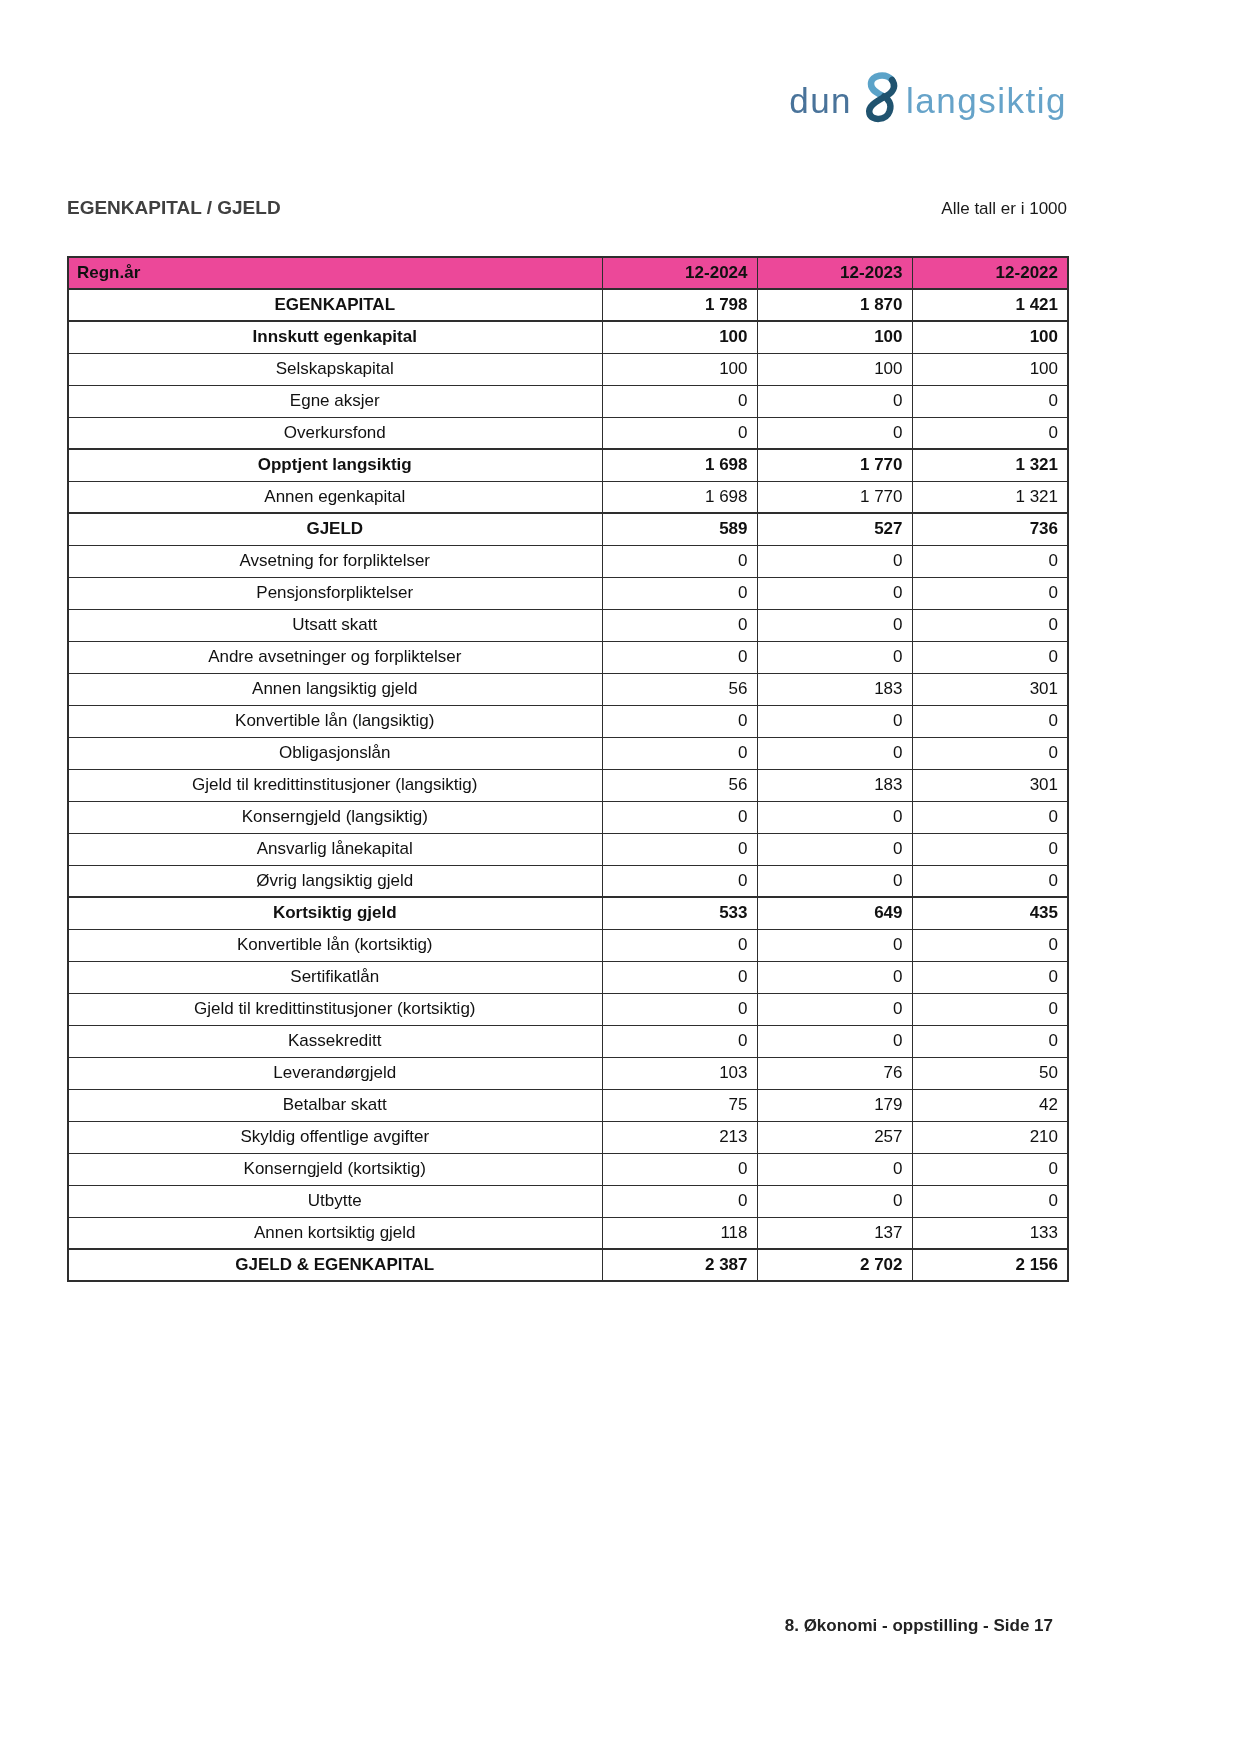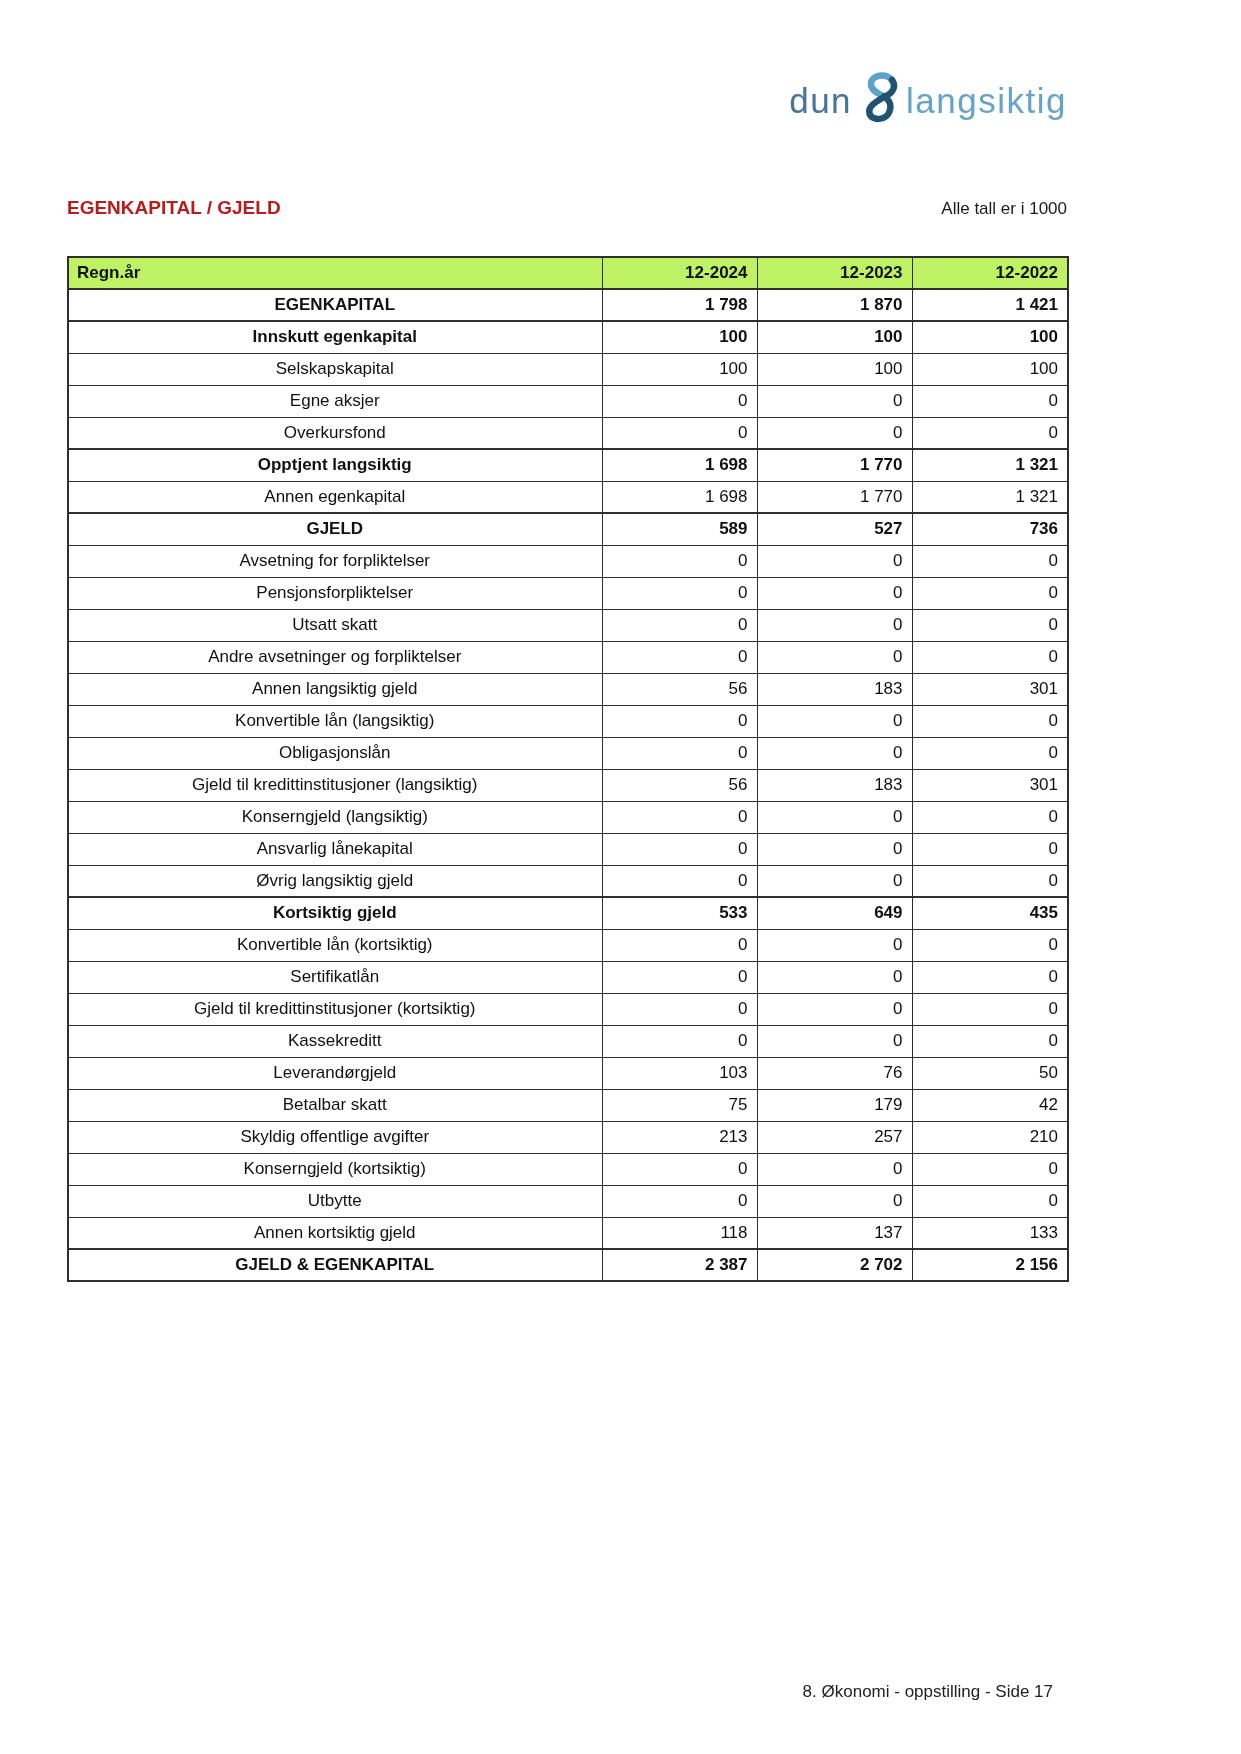--- a/index.html
+++ b/index.html
@@ -43,21 +43,21 @@
     position: absolute;
     top: 197px; left: 0;
     width: 100%;
     display: flex;
     justify-content: space-between;
     align-items: baseline;
   }
   .page-title {
     font-size: 19px;
     font-weight: bold;
-    color: #b91c1c;
+    color: #404040;
   }
   .units-note {
     font-size: 17px;
     color: #1a1a1a;
   }
 
   
   table.balance {
     position: absolute;
     top: 256px; left: 0;
@@ -75,41 +75,42 @@
     border: 1px solid #2e2e2e;
     height: 32px;
     padding: 0 9px 0 8px;
     vertical-align: middle;
     overflow: hidden;
     white-space: nowrap;
   }
   table.balance { border: 2px solid #2e2e2e; }
 
   table.balance thead th {
-    background: #bef264;
+    background: #ec4899;
     font-weight: bold;
     text-align: right;
     border-bottom: 2px solid #2e2e2e;
   }
   table.balance thead th.label-col { text-align: left; }
 
   table.balance td.num { text-align: right; }
   table.balance td.label-col { text-align: center; }
 
   table.balance tr.section td {
     font-weight: bold;
     border-top: 2px solid #2e2e2e;
   }
 
   
   .footer {
     position: absolute;
-    top: 1682px; right: 14px;
+    top: 1616px; right: 14px;
     font-size: 17px;
     color: #222222;
+    font-weight: bold;
   }
 </style>
 </head>
 <body>
 
 <div class="content">
 
   <div class="logo">
     <span class="word word-dun">dun</span>
     <span class="amp-wrap">

